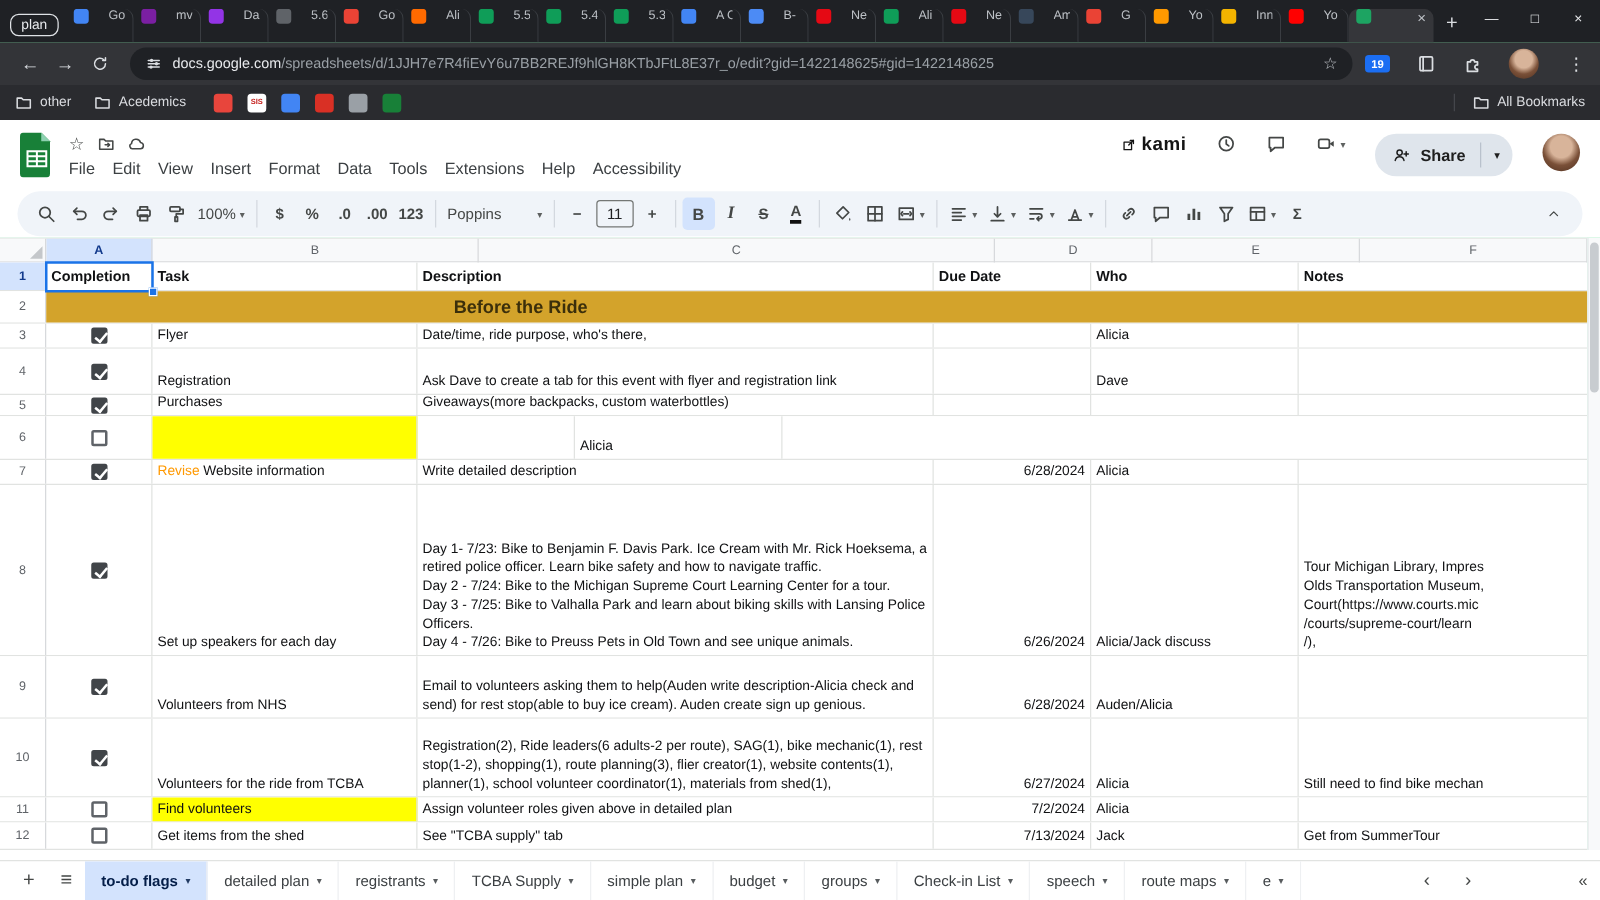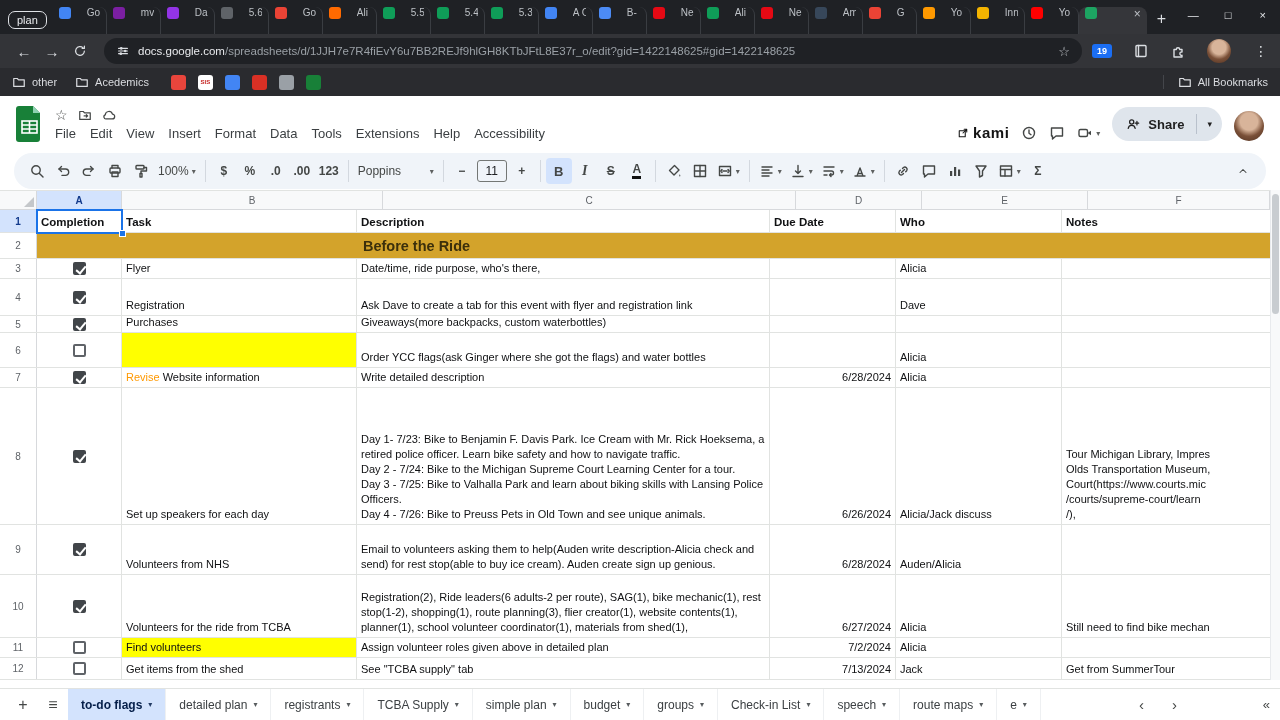--- a/index.html
+++ b/index.html
@@ -50,21 +50,21 @@
   .allbm{margin-left:auto;display:flex;align-items:center;gap:6px;font-size:11px;border-left:1px solid #44464b;padding-left:14px}
 
   
   #gsheader{position:absolute;top:96px;left:0;width:1280px;height:56px;background:#fff;display:flex;align-items:center;padding:0 16px;gap:12px}
   .sheetslogo{flex:none}
   .tblock{display:flex;flex-direction:column;justify-content:center;gap:3px}
   .trow{display:flex;align-items:center;gap:10px;font-size:15px;color:#1f1f1f}
   .trow .mini{color:#444746;font-size:14px}
   #menubar{display:flex;font-size:13px;color:#3c4043}
   .menu-item{margin-right:14px}
-  .hdr-right{margin-left:auto;display:flex;align-items:flex-end;gap:12px;color:#444746}
+  .hdr-right{margin-left:auto;display:flex;align-items:flex-start;gap:24px;color:#444746}
   .kami{display:flex;align-items:center;gap:4px;font-weight:700;font-size:15px;color:#141414;letter-spacing:.5px}
   .meet{display:flex;align-items:center;gap:3px}
   .share{display:flex;align-items:center;height:34px;background:#dfe5ec;border-radius:17px;padding:0 0 0 14px;gap:8px;color:#1f1f1f;font-size:13px;font-weight:600}
   .share .sharecar{border-left:1px solid #b9c1cc;margin-left:4px;padding:0 10px;height:20px;display:flex;align-items:center;font-size:9px}
   .avatar{width:30px;height:30px;border-radius:50%;background:radial-gradient(circle at 50% 35%,#d8b49a 0 35%,#7a5038 60%,#4e3020)}
 
   
   #gstoolbar{position:absolute;top:152px;left:0;width:1280px;height:38px;background:#fff;display:flex;align-items:center;padding:0 14px}
   .tpill{flex:1;height:36px;background:#f0f4f9;border-radius:18px;display:flex;align-items:center;padding:0 10px;color:#444746}
   .ti{min-width:26px;height:26px;padding:0 4px;border-radius:4px;display:flex;align-items:center;justify-content:center;font-size:12px;font-weight:600;gap:3px;color:#444746;flex:none}
@@ -84,21 +84,21 @@
   .corner{width:37px;flex:none;border-right:1px solid #d7d9dc;position:relative;background:#f8f9fa}
   .corner::after{content:"";position:absolute;right:2px;bottom:2px;border-left:10px solid transparent;border-bottom:10px solid #c4c7ca}
   .colh{display:flex;align-items:center;justify-content:center;font-size:10px;color:#5f6368;border-right:1px solid #d7d9dc;height:19px;flex:none}
   .colh.active{background:#d3e3fd;color:#123a8c;font-weight:700}
   .grow{display:flex;border-bottom:1px solid #e1e3e1;background:#fff}
   .gut{width:37px;flex:none;display:flex;align-items:center;justify-content:center;font-size:10px;color:#5f6368;border-right:1px solid #d7d9dc}
   .gut.active{background:#d3e3fd;color:#123a8c;font-weight:700}
   .cell{padding:2px 4px;border-right:1px solid #e1e3e1;display:flex;align-items:flex-end;overflow:hidden}
   .cell>span{white-space:pre-line;font-size:11px;line-height:15px;color:#101113;word-break:break-word}
   .cA{width:85px;flex:none;justify-content:center;align-items:center}
-  .cB{width:235px;flex:none}
+  .cB{width:212px;flex:none}
   .cC{width:413px;flex:none}
   .cD{width:126px;flex:none;justify-content:flex-end}
   .cD>span{white-space:nowrap}
   .cE{width:166px;flex:none}
   .cF{flex:1;border-right:none}
   .hrow .cell>span{font-weight:700;font-size:11.5px}
   .hrow .cA{justify-content:flex-start;align-items:flex-end}
   .ylw{background:#ffff00}
   .orange{color:#ff9900}
   .banner-cell{flex:1;position:relative}
@@ -636,23 +636,20 @@
     </div>
 
     <div class="grow" style="height:35px">
       <div class="gut">6</div>
       <div class="cell cA">
           <span class="cb"></span>
         </div>
       <div class="cell cB ylw">
           <span></span>
         </div>
-      <div class="cell cC">
-          <span>Order YCC flags(ask Ginger where she got the flags) and water bottles</span>
-        </div>
       <div class="cell cD">
           <span></span>
         </div>
       <div class="cell cE">
           <span>Alicia</span>
         </div>
       <div class="cell cF">
           <span></span>
         </div>
     </div>

